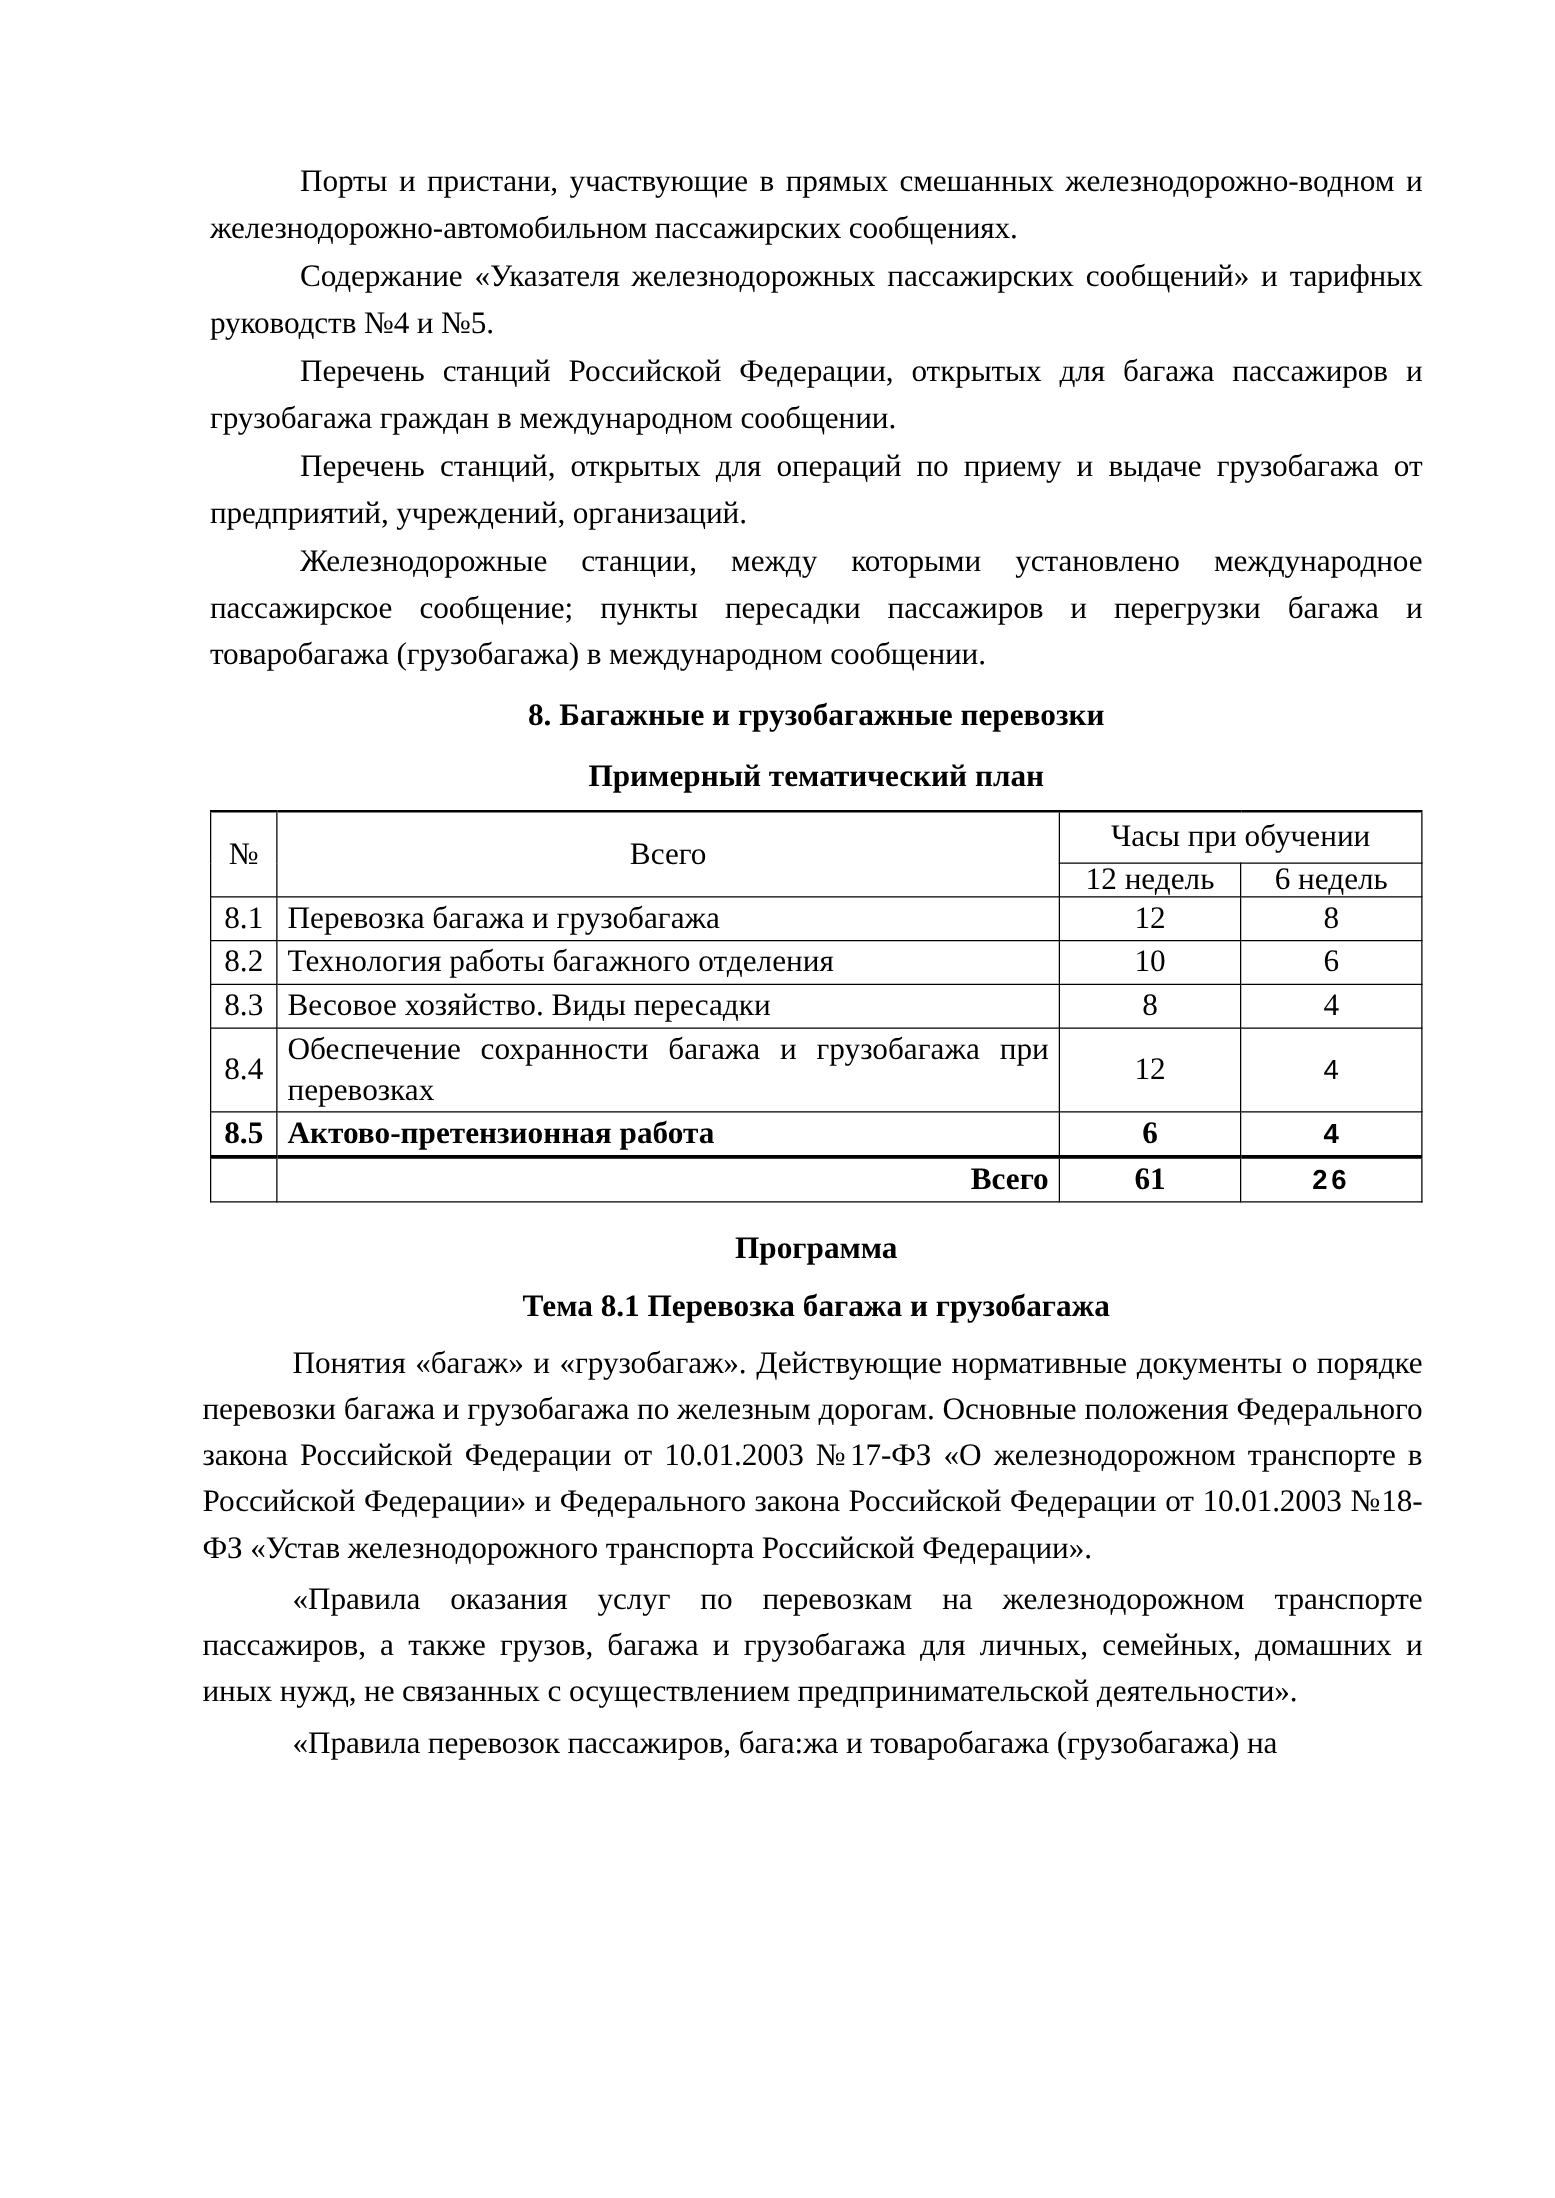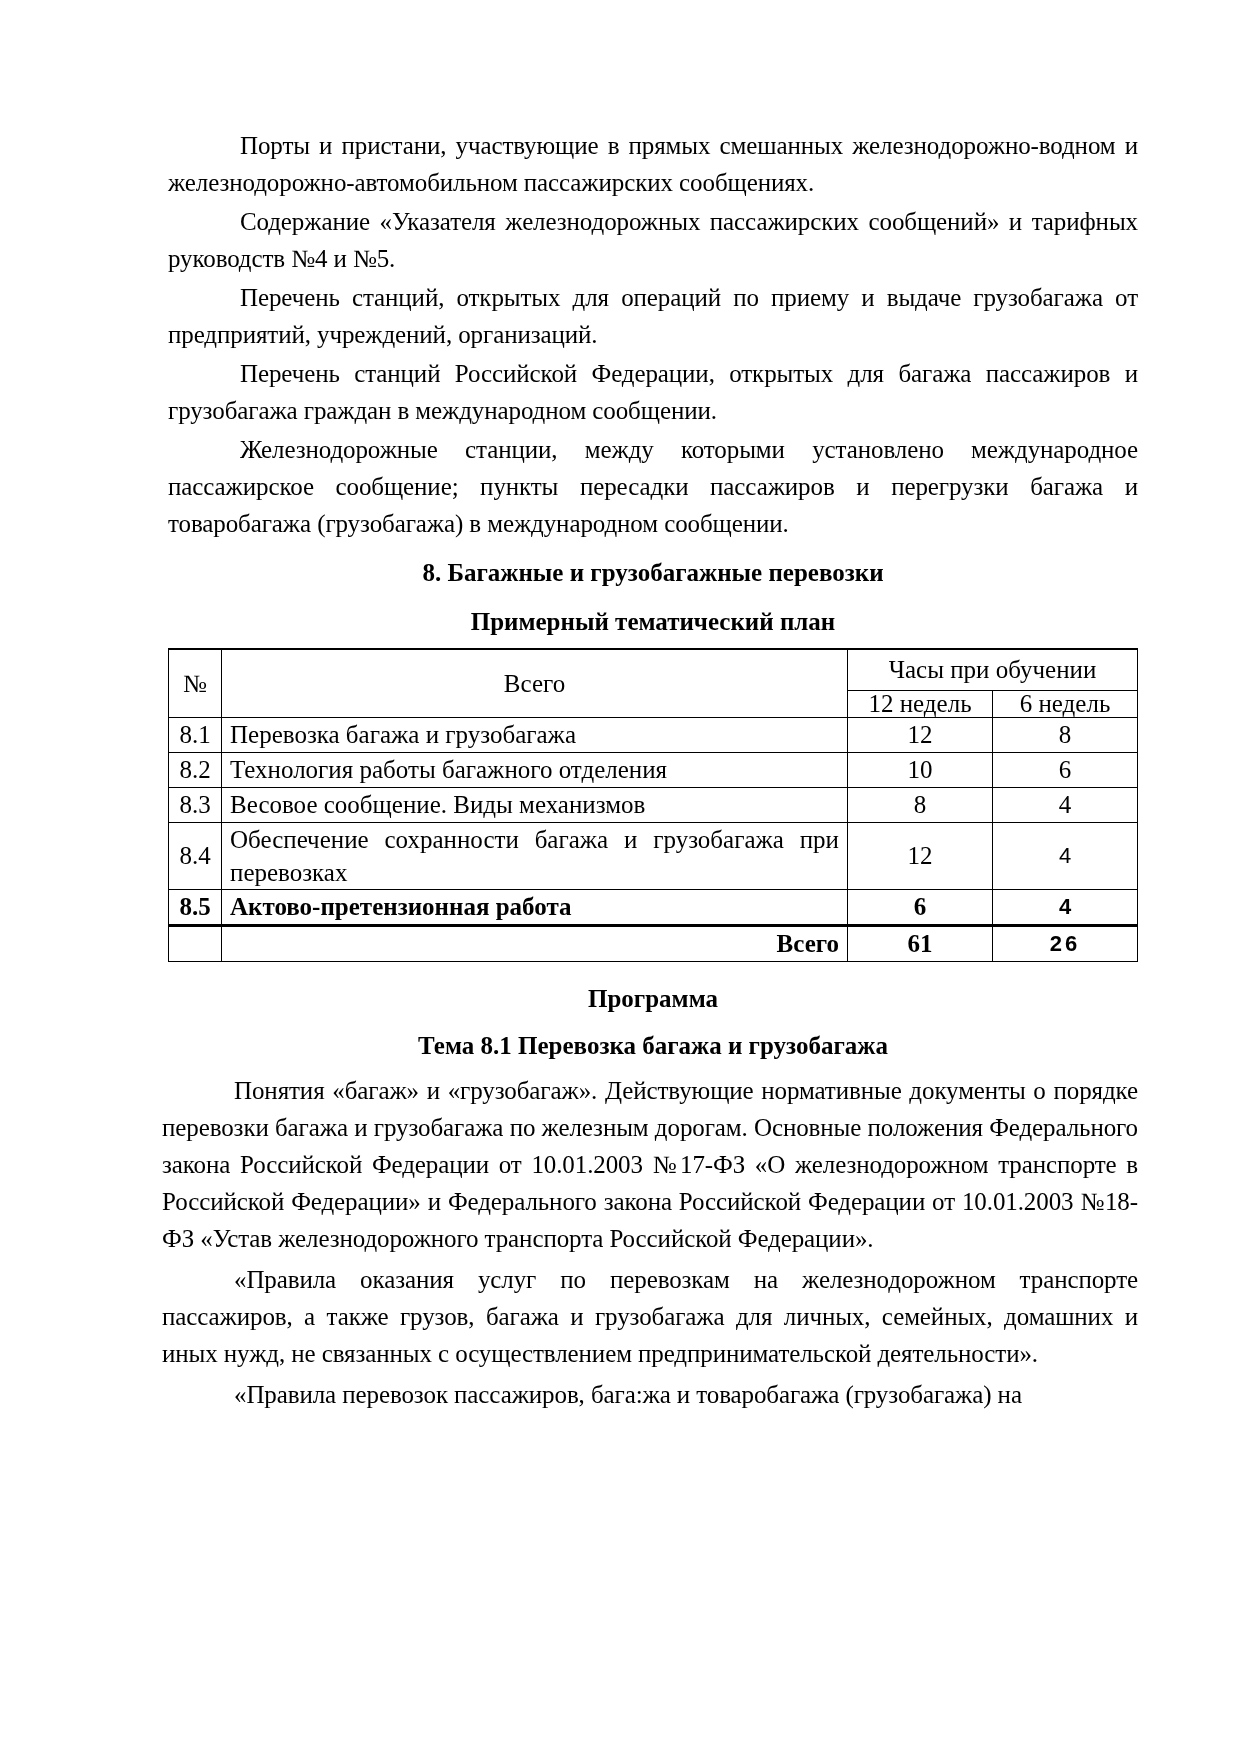--- a/index.html
+++ b/index.html
@@ -68,22 +68,22 @@
     table.plan .total-val { font-weight: bold; text-align: center; }
     table.plan .sans { font-family: "Liberation Sans", "DejaVu Sans", sans-serif; font-size: 22px; }
     table.plan .total-val.sans { letter-spacing: 3px; }
   </style>
 </head>
 <body>
 
 <div class="page">
   <p class="p">Порты и пристани, участвующие в прямых смешанных железнодорожно-водном и железнодорожно-автомобильном пассажирских сообщениях.</p>
   <p class="p gap">Содержание «Указателя железнодорожных пассажирских сообщений» и тарифных руководств №4 и №5.</p>
+  <p class="p gap">Перечень станций Российской Федерации, открытых для багажа пассажиров и грузобагажа граждан в международном сообщении.</p>
   <p class="p gap">Перечень станций, открытых для операций по приему и выдаче грузобагажа от предприятий, учреждений, организаций.</p>
-  <p class="p gap">Перечень станций Российской Федерации, открытых для багажа пассажиров и грузобагажа граждан в международном сообщении.</p>
   <p class="p gap">Железнодорожные станции, между которыми установлено международное пассажирское сообщение; пункты пересадки пассажиров и перегрузки багажа и товаробагажа (грузобагажа) в международном сообщении.</p>
 
   <h2 class="heading h1">8. Багажные и грузобагажные перевозки</h2>
   <h3 class="heading h2">Примерный тематический план</h3>
 
   <table class="plan">
     <thead>
       <tr class="thick-top-row">
         <th class="c-num" rowspan="2">№</th>
         <th class="c-topic" rowspan="2" style="text-align:center">Всего</th>
@@ -102,21 +102,21 @@
         <td class="c-h6">8</td>
       </tr>
       <tr>
         <td class="c-num">8.2</td>
         <td class="c-topic">Технология работы багажного отделения</td>
         <td class="c-h12">10</td>
         <td class="c-h6">6</td>
       </tr>
       <tr>
         <td class="c-num">8.3</td>
-        <td class="c-topic">Весовое сообщение. Виды механизмов</td>
+        <td class="c-topic">Весовое хозяйство. Виды пересадки</td>
         <td class="c-h12">8</td>
         <td class="c-h6">4</td>
       </tr>
       <tr>
         <td class="c-num">8.4</td>
         <td class="c-topic topic-multi">Обеспечение сохранности багажа и грузобагажа при перевозках</td>
         <td class="c-h12">12</td>
         <td class="c-h6 sans">4</td>
       </tr>
       <tr class="thick-bottom">

